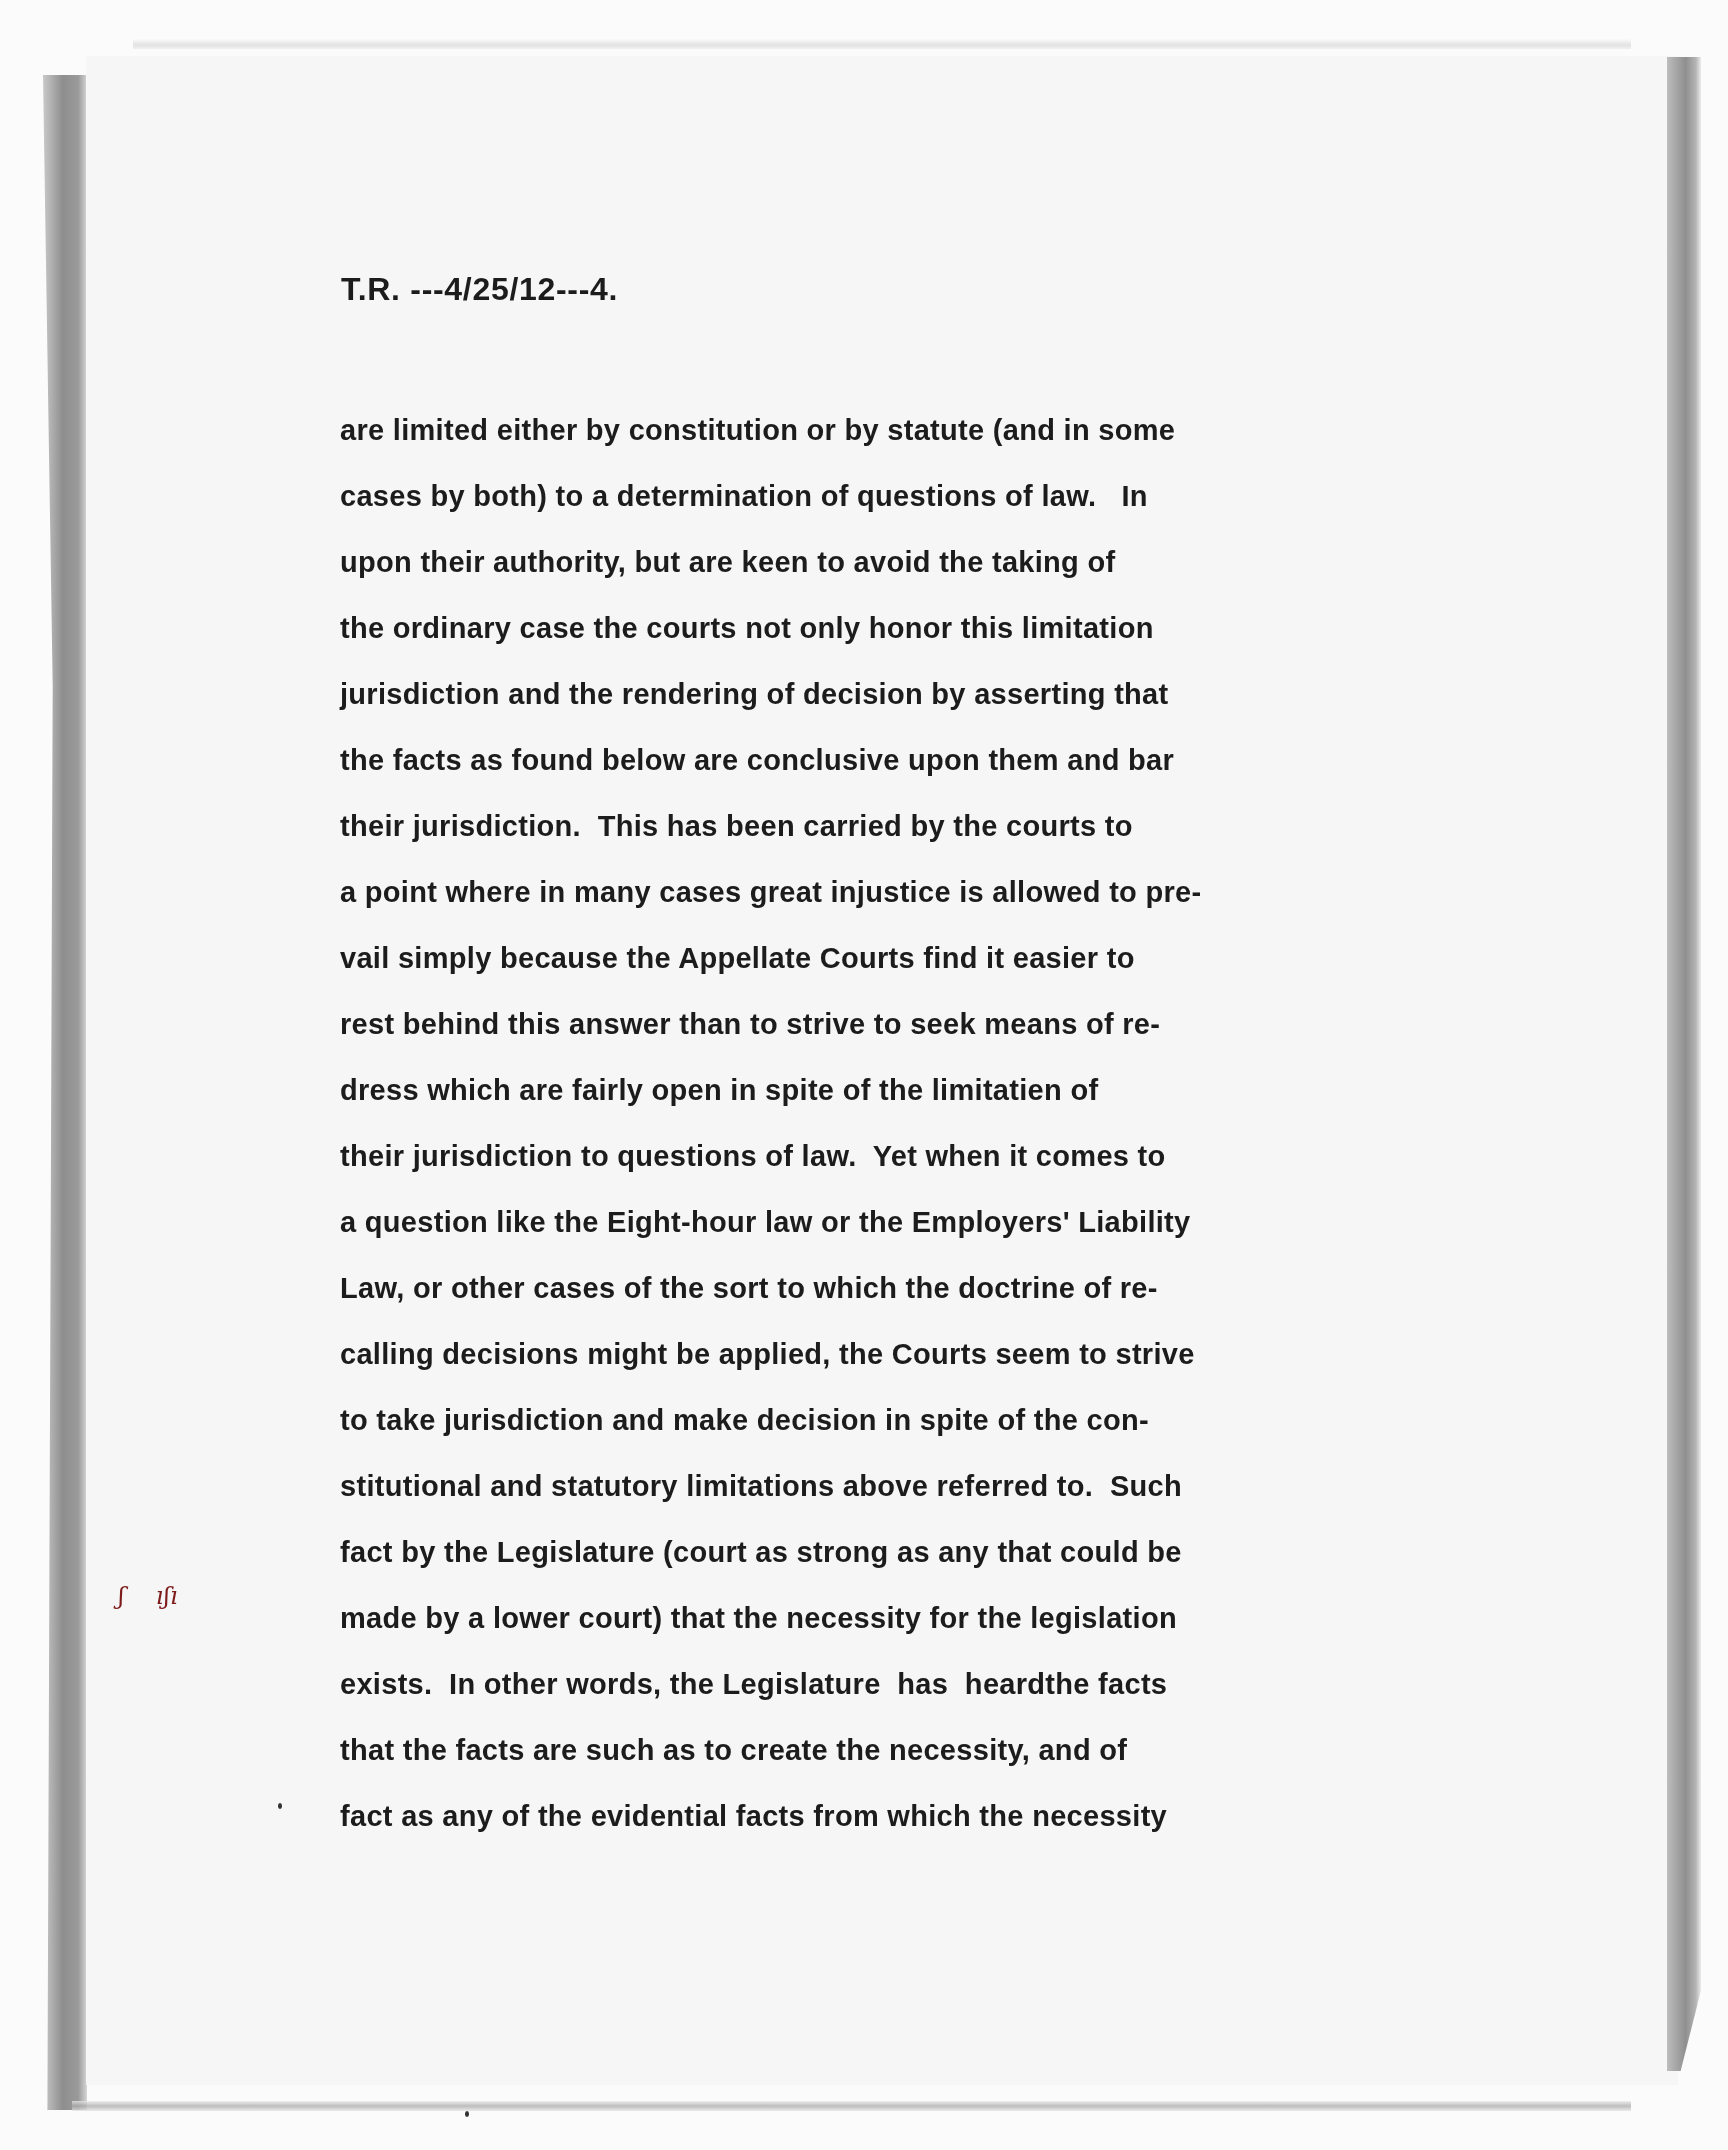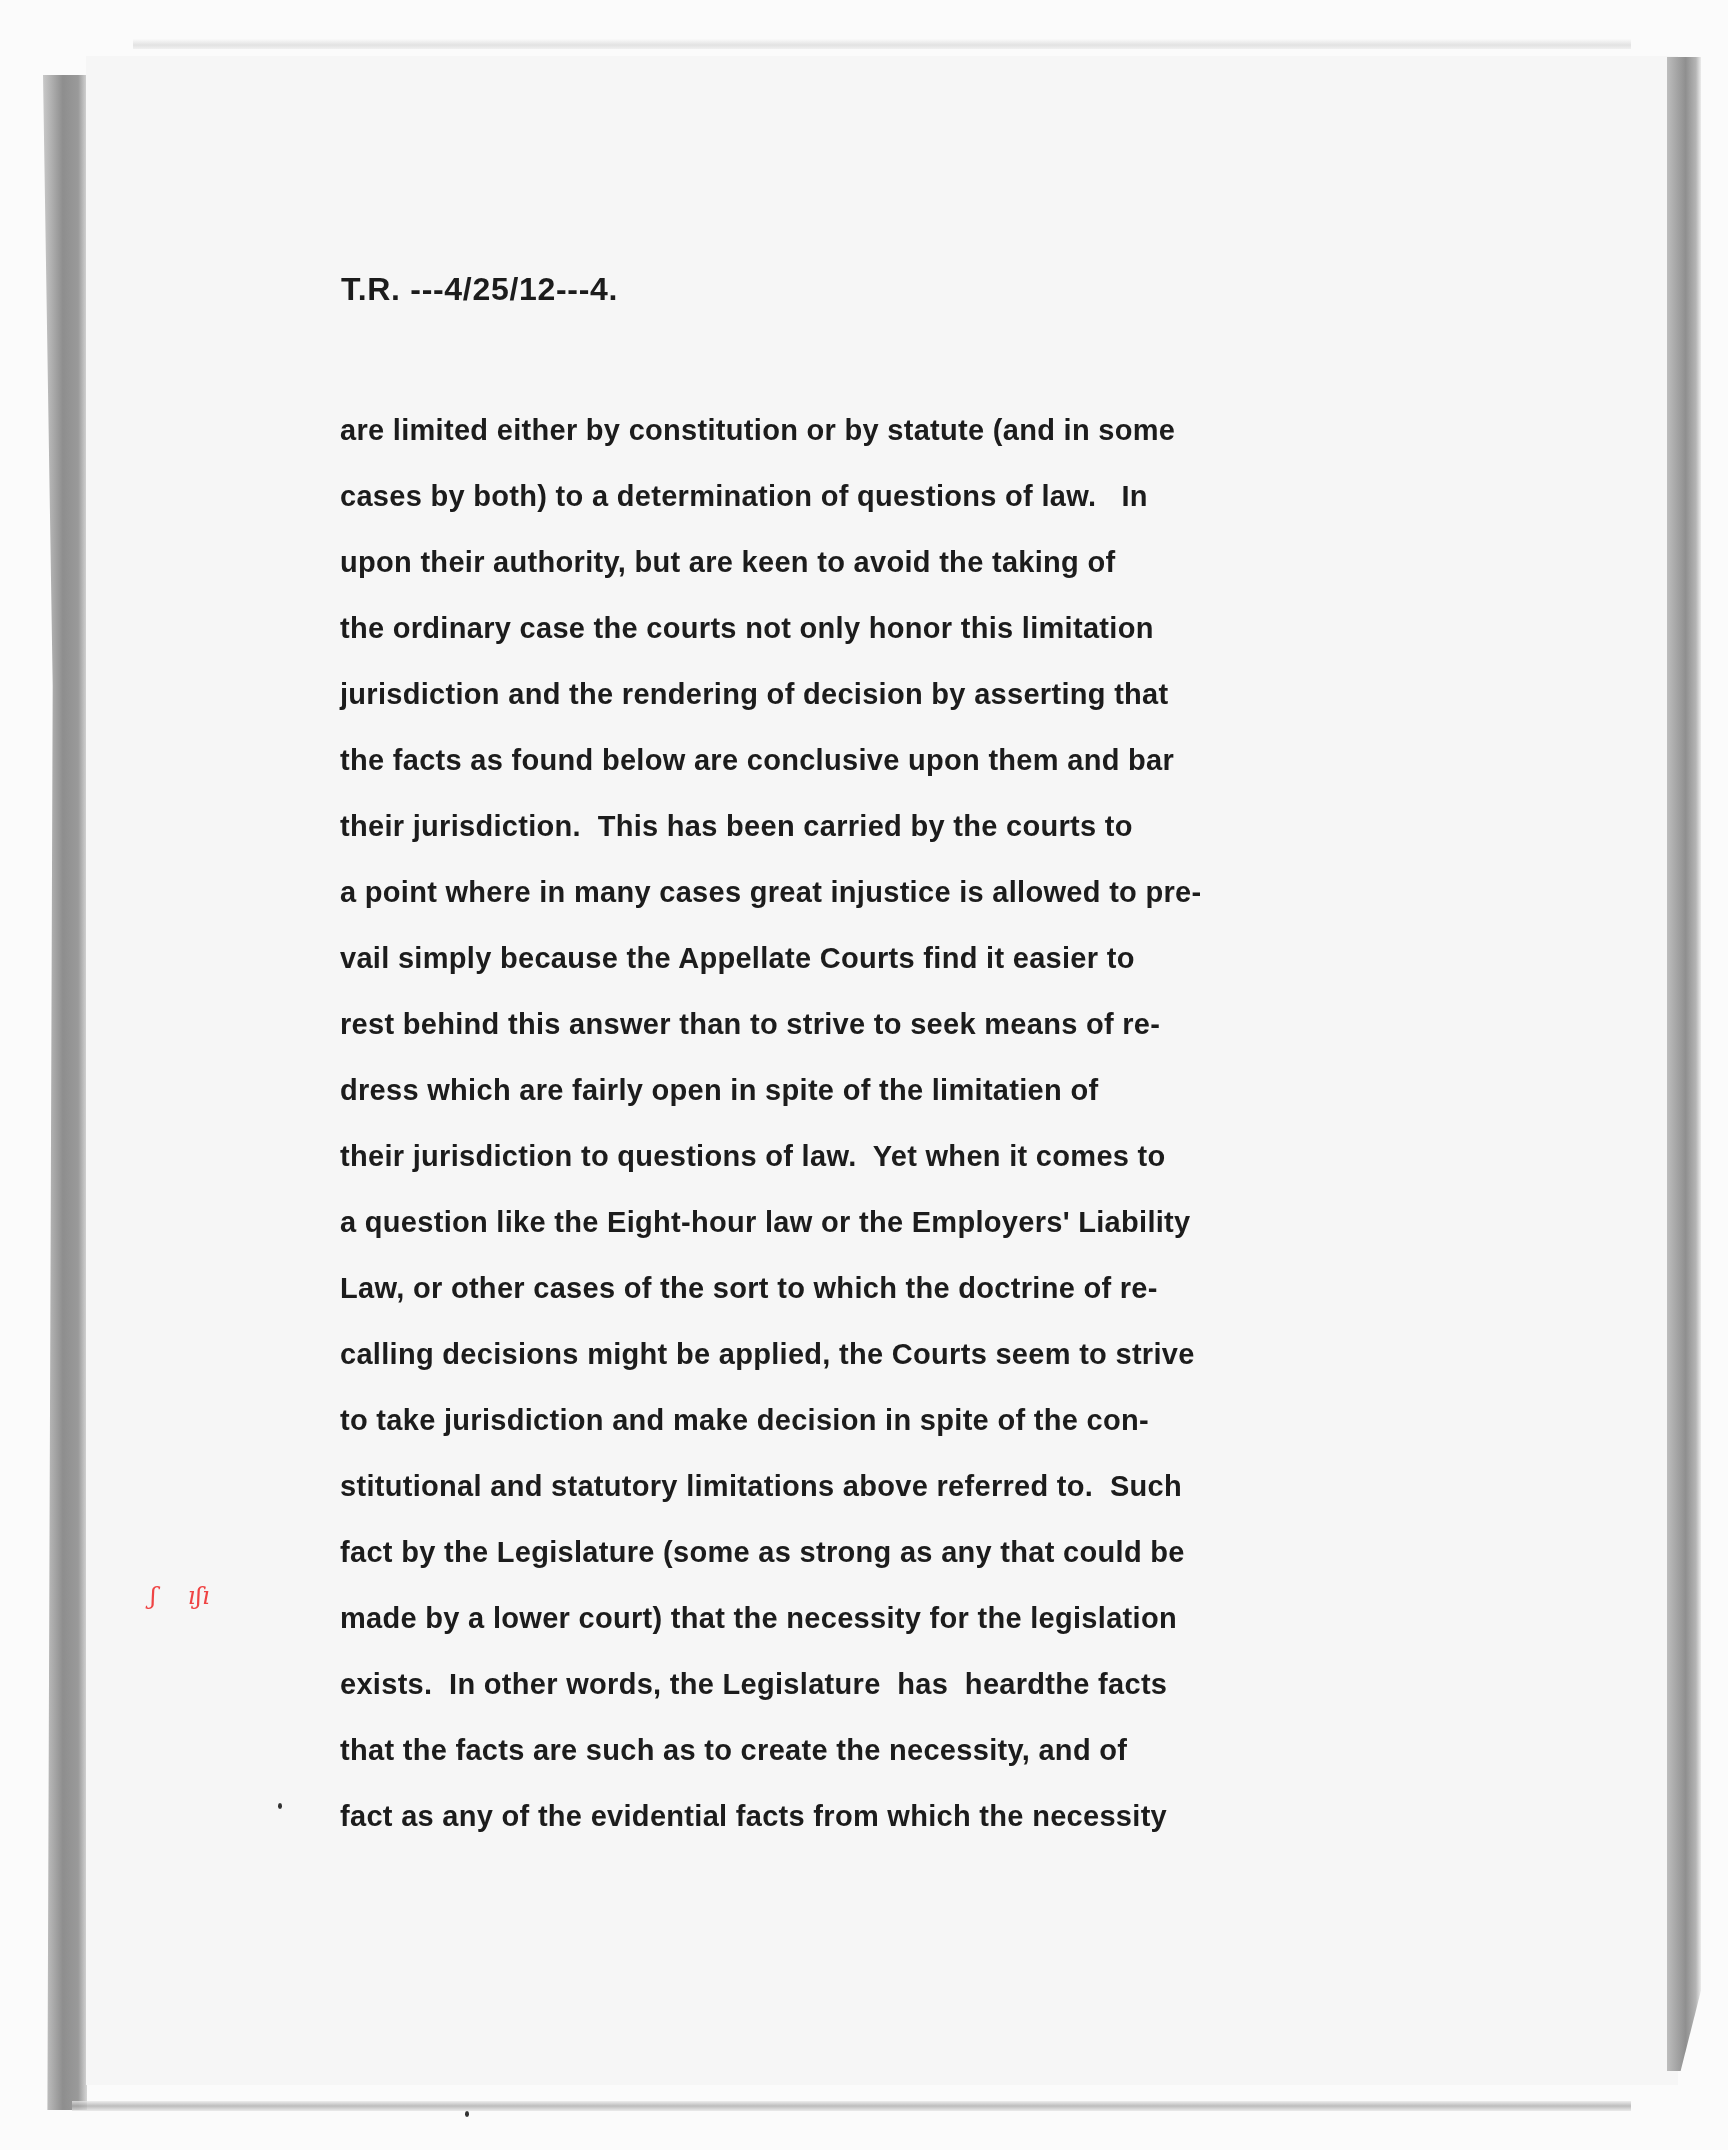--- a/index.html
+++ b/index.html
@@ -45,21 +45,21 @@
   }
   .line {
     height:66px; line-height:66px; font-size:29px; white-space:pre;
     letter-spacing:0.3px;
   }
   .speck {
     position:absolute; width:4.3px; height:5.7px; background:#333; border-radius:50%;
   }
   .faint-mark {
     position:absolute; font-family:"DejaVu Serif", serif; font-style:italic;
-    color:#ef4444; font-size:24.4px;margin-left:32px;
+    color:#7f1d1d; font-size:24.4px;
   }
 </style>
 </head>
 <body>
 
 <div class="top-edge"></div>
 <div class="left-shadow"></div>
 <div class="page"></div>
 <div class="right-shadow"></div>
 <div class="bottom-edge"></div>
@@ -81,20 +81,20 @@
     <div class="line">a point where in many cases great injustice is allowed to pre-</div>
     <div class="line">vail simply because the Appellate Courts find it easier to</div>
     <div class="line">rest behind this answer than to strive to seek means of re-</div>
     <div class="line">dress which are fairly open in spite of the limitatien of</div>
     <div class="line">their jurisdiction to questions of law.  Yet when it comes to</div>
     <div class="line">a question like the Eight-hour law or the Employers' Liability</div>
     <div class="line">Law, or other cases of the sort to which the doctrine of re-</div>
     <div class="line">calling decisions might be applied, the Courts seem to strive</div>
     <div class="line">to take jurisdiction and make decision in spite of the con-</div>
     <div class="line">stitutional and statutory limitations above referred to.  Such</div>
-    <div class="line">fact by the Legislature (some as strong as any that could be</div>
+    <div class="line">fact by the Legislature (court as strong as any that could be</div>
     <div class="line">made by a lower court) that the necessity for the legislation</div>
     <div class="line">exists.  In other words, the Legislature  has  heardthe facts</div>
     <div class="line">that the facts are such as to create the necessity, and of</div>
     <div class="line">fact as any of the evidential facts from which the necessity</div>
   </div>
 </div>
 
 
 </body></html>

